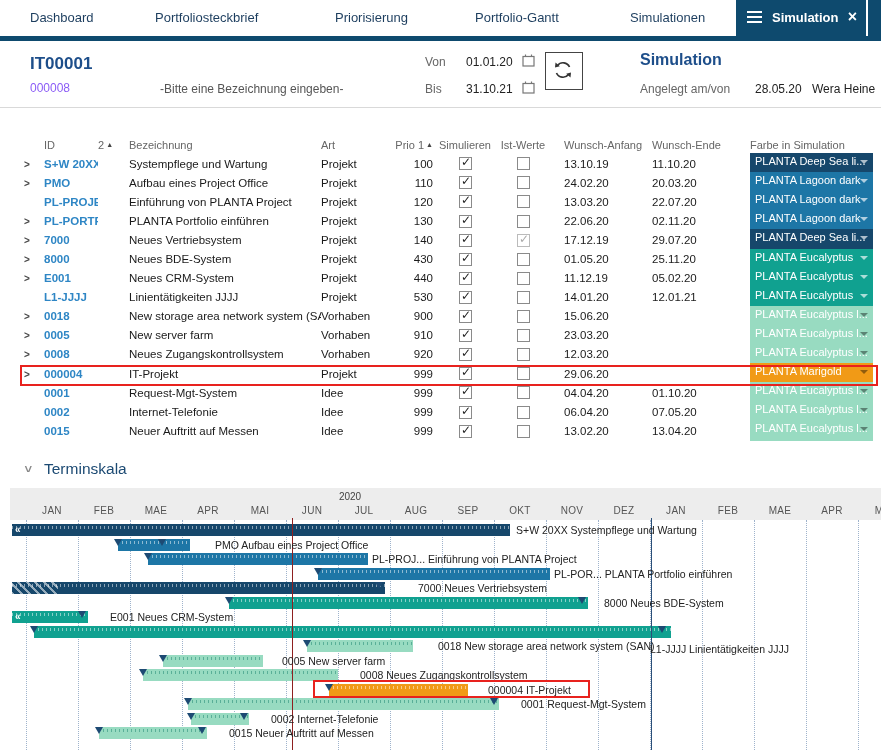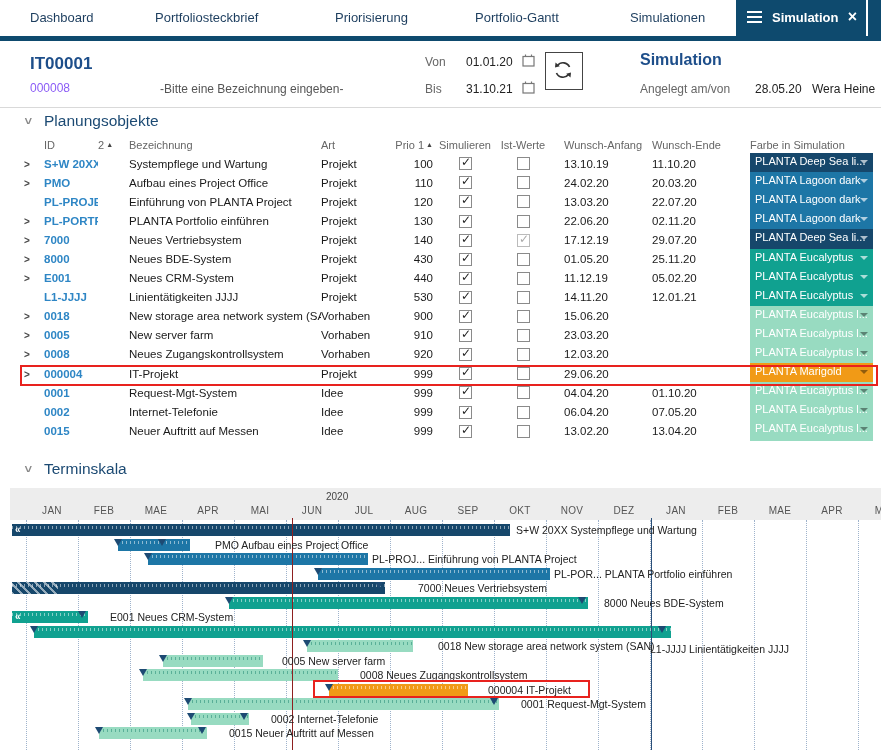--- a/index.html
+++ b/index.html
@@ -51,21 +51,21 @@
   .cbox { display:inline-block; width:13px; height:13px; border:1px solid #8a8a8a; background:#fff; position:relative; vertical-align:middle; }
   .cbox .ck { position:absolute; left:0; top:-3px; width:13px; text-align:center; font-size:12px; font-weight:bold; color:#222; }
   .cbox.dis { border-color:#bbb; } .cbox.dis .ck { color:#aaa; }
   .ddl { position:relative; width:123px; height:21px; color:#fff; font-size:11px; line-height:17px; padding-left:5px; overflow:hidden; white-space:nowrap; }
   .caret { position:absolute; right:5px; top:7px; width:0; height:0; border-left:4px solid transparent; border-right:4px solid transparent; border-top:4px solid rgba(0,0,0,0.4); }
   .ddl-dark .caret { border-top-color:rgba(255,255,255,0.65); }
 
   
   #gantt { position:absolute; left:10px; top:488px; width:871px; height:262px; background:#fff; overflow:hidden; }
   #ghead { position:absolute; left:0; top:0; width:871px; height:32px; background:#ededed; }
-  .yearlbl { position:absolute; top:3px; width:48px; font-size:10px; color:#444; }
+  .yearlbl { position:absolute; top:3px; width:48px; text-align:center; font-size:10px; color:#444; }
   .month { position:absolute; top:17px; width:52px; text-align:center; font-size:10px; color:#555; letter-spacing:0.3px; }
   .gridline { position:absolute; top:32px; width:1px; height:230px; border-left:1px dotted #9fb3cc; }
   .vline { position:absolute; width:1px; z-index:4; }
   .gbar { position:absolute; height:12px; z-index:3;
           background-image:repeating-linear-gradient(90deg, rgba(255,255,255,0.5) 0 1px, transparent 1px 4px);
           background-size:100% 3px; background-position:0 2px; background-repeat:no-repeat; }
   .gbar-light { background-image:repeating-linear-gradient(90deg, rgba(13,122,102,0.45) 0 1px, transparent 1px 4px); }
   .clipmark { position:absolute; left:3px; top:0; font-size:10px; font-weight:bold; color:#fff; line-height:12px; }
   .hatch { position:absolute; left:0; top:0; height:12px;
            background-image:repeating-linear-gradient(45deg, rgba(255,255,255,0.55) 0 2px, transparent 2px 6px); }
@@ -127,24 +127,20 @@
         <polygon points="19.5,19.5 15.2,15.8 20,14.4" fill="#333"></polygon>
       </svg>
     </div>
 
     <span class="h-sim">Simulation</span>
     <span class="h-lbl" style="left:640px; top:41px;text-align:right;">Angelegt am/von</span>
     <span class="h-val" style="left:755px; top:41px;">28.05.20</span>
     <span class="h-val" style="left:812px; top:41px;">Wera Heine</span>
   </div>
 
-  <div class="sec-head" style="left:0; top:112px; width:881px; position:absolute;">
-    <span class="sec-chev">&gt;</span>
-    <span class="sec-title">Planungsobjekte</span>
-  </div>
 
   <div id="thead">
     <div class="cell c-pad"></div>
     <div class="cell c-chev"></div>
     <div class="cell c-id"><span>ID</span></div>
     <div class="cell c-sort"><span>2</span><span class="tri">▲</span></div>
     <div class="cell c-bez"><span>Bezeichnung</span></div>
     <div class="cell c-art"><span>Art</span></div>
     <div class="cell c-prio"><span>Prio 1</span><span class="tri">▲</span></div>
     <div class="cell c-sim"><span>Simulieren</span></div>
@@ -269,21 +265,21 @@
       <div class="trow">
         <div class="cell c-pad"></div>
         <div class="cell c-chev"></div>
         <div class="cell c-id"><span class="idlink">L1-JJJJ</span></div>
         <div class="cell c-sort"></div>
         <div class="cell c-bez">Linientätigkeiten JJJJ</div>
         <div class="cell c-art">Projekt</div>
         <div class="cell c-prio">530</div>
         <div class="cell c-sim"><span class="cbox"><span class="ck">✓</span></span></div>
         <div class="cell c-ist"><span class="cbox"></span></div>
-        <div class="cell c-wa">14.11.20</div>
+        <div class="cell c-wa">14.01.20</div>
         <div class="cell c-we">12.01.21</div>
         <div class="cell c-farbe">
           <div class="ddl ddl-dark" style="background: rgb(16, 161, 144);"><span>PLANTA Eucalyptus</span><span class="caret"></span></div>
         </div>
       </div>
       <div class="trow">
         <div class="cell c-pad"></div>
         <div class="cell c-chev"><span class="rowchev">&gt;</span></div>
         <div class="cell c-id"><span class="idlink">0018</span></div>
         <div class="cell c-sort"></div>

